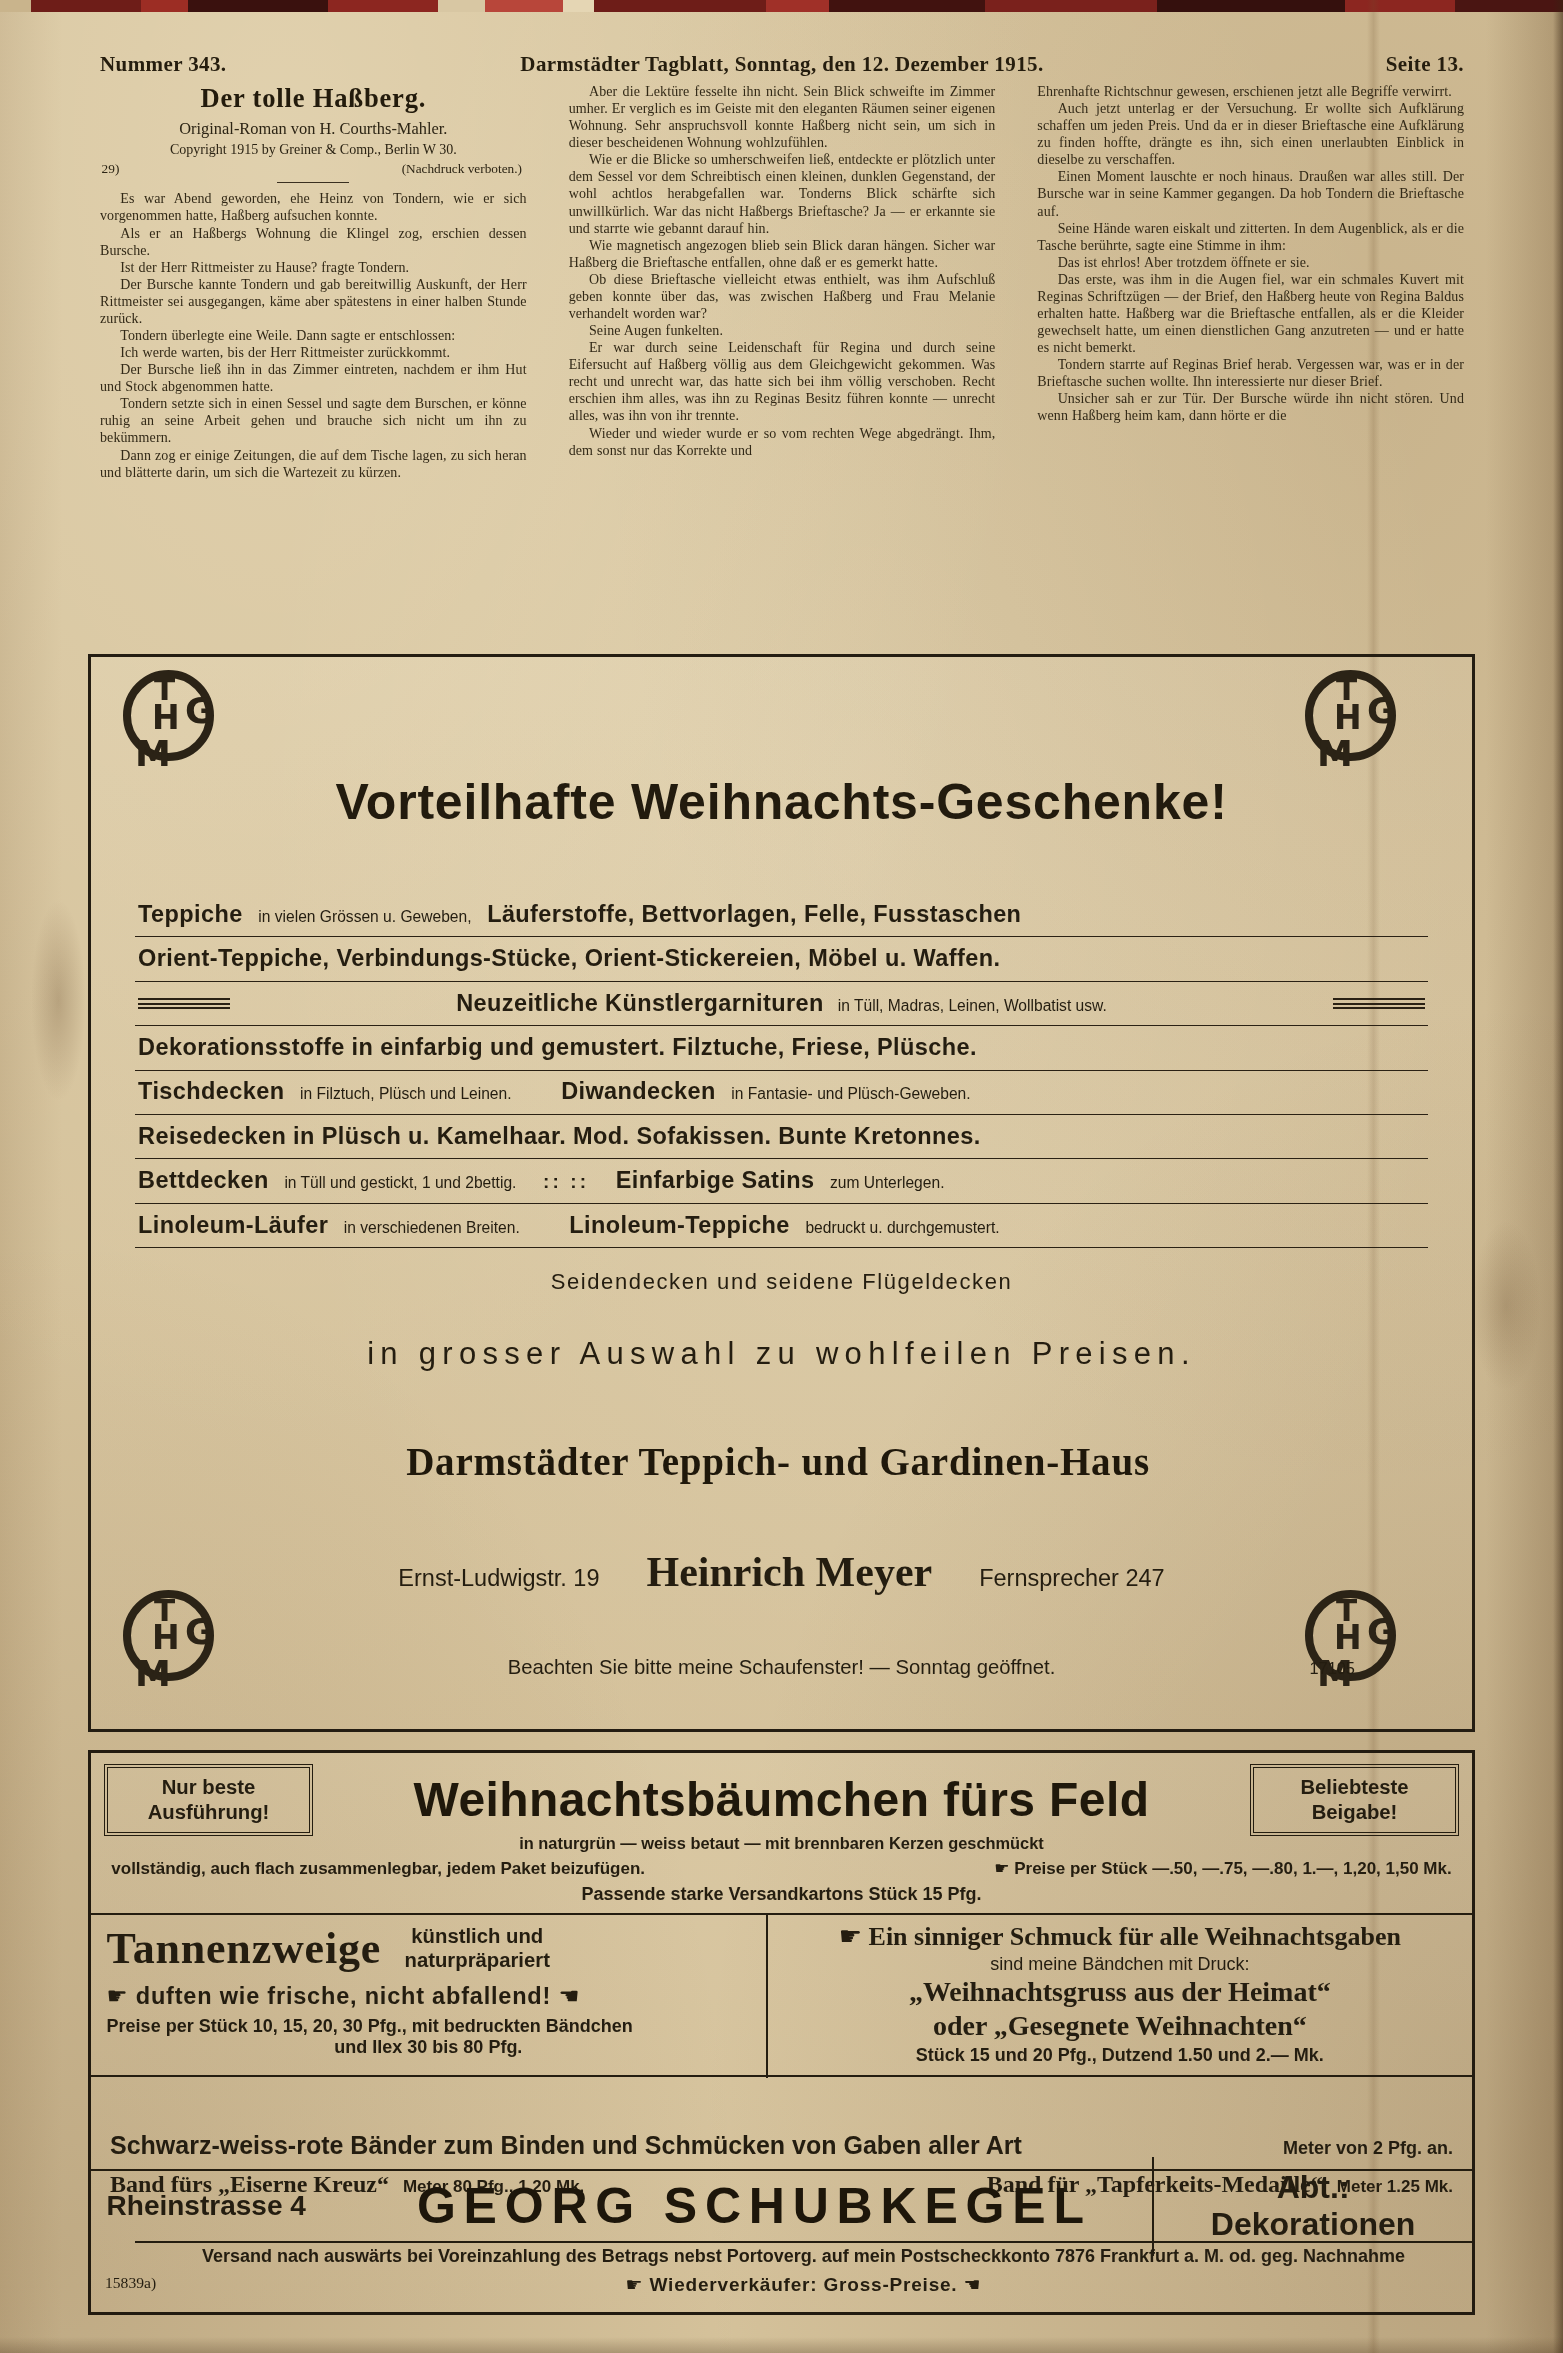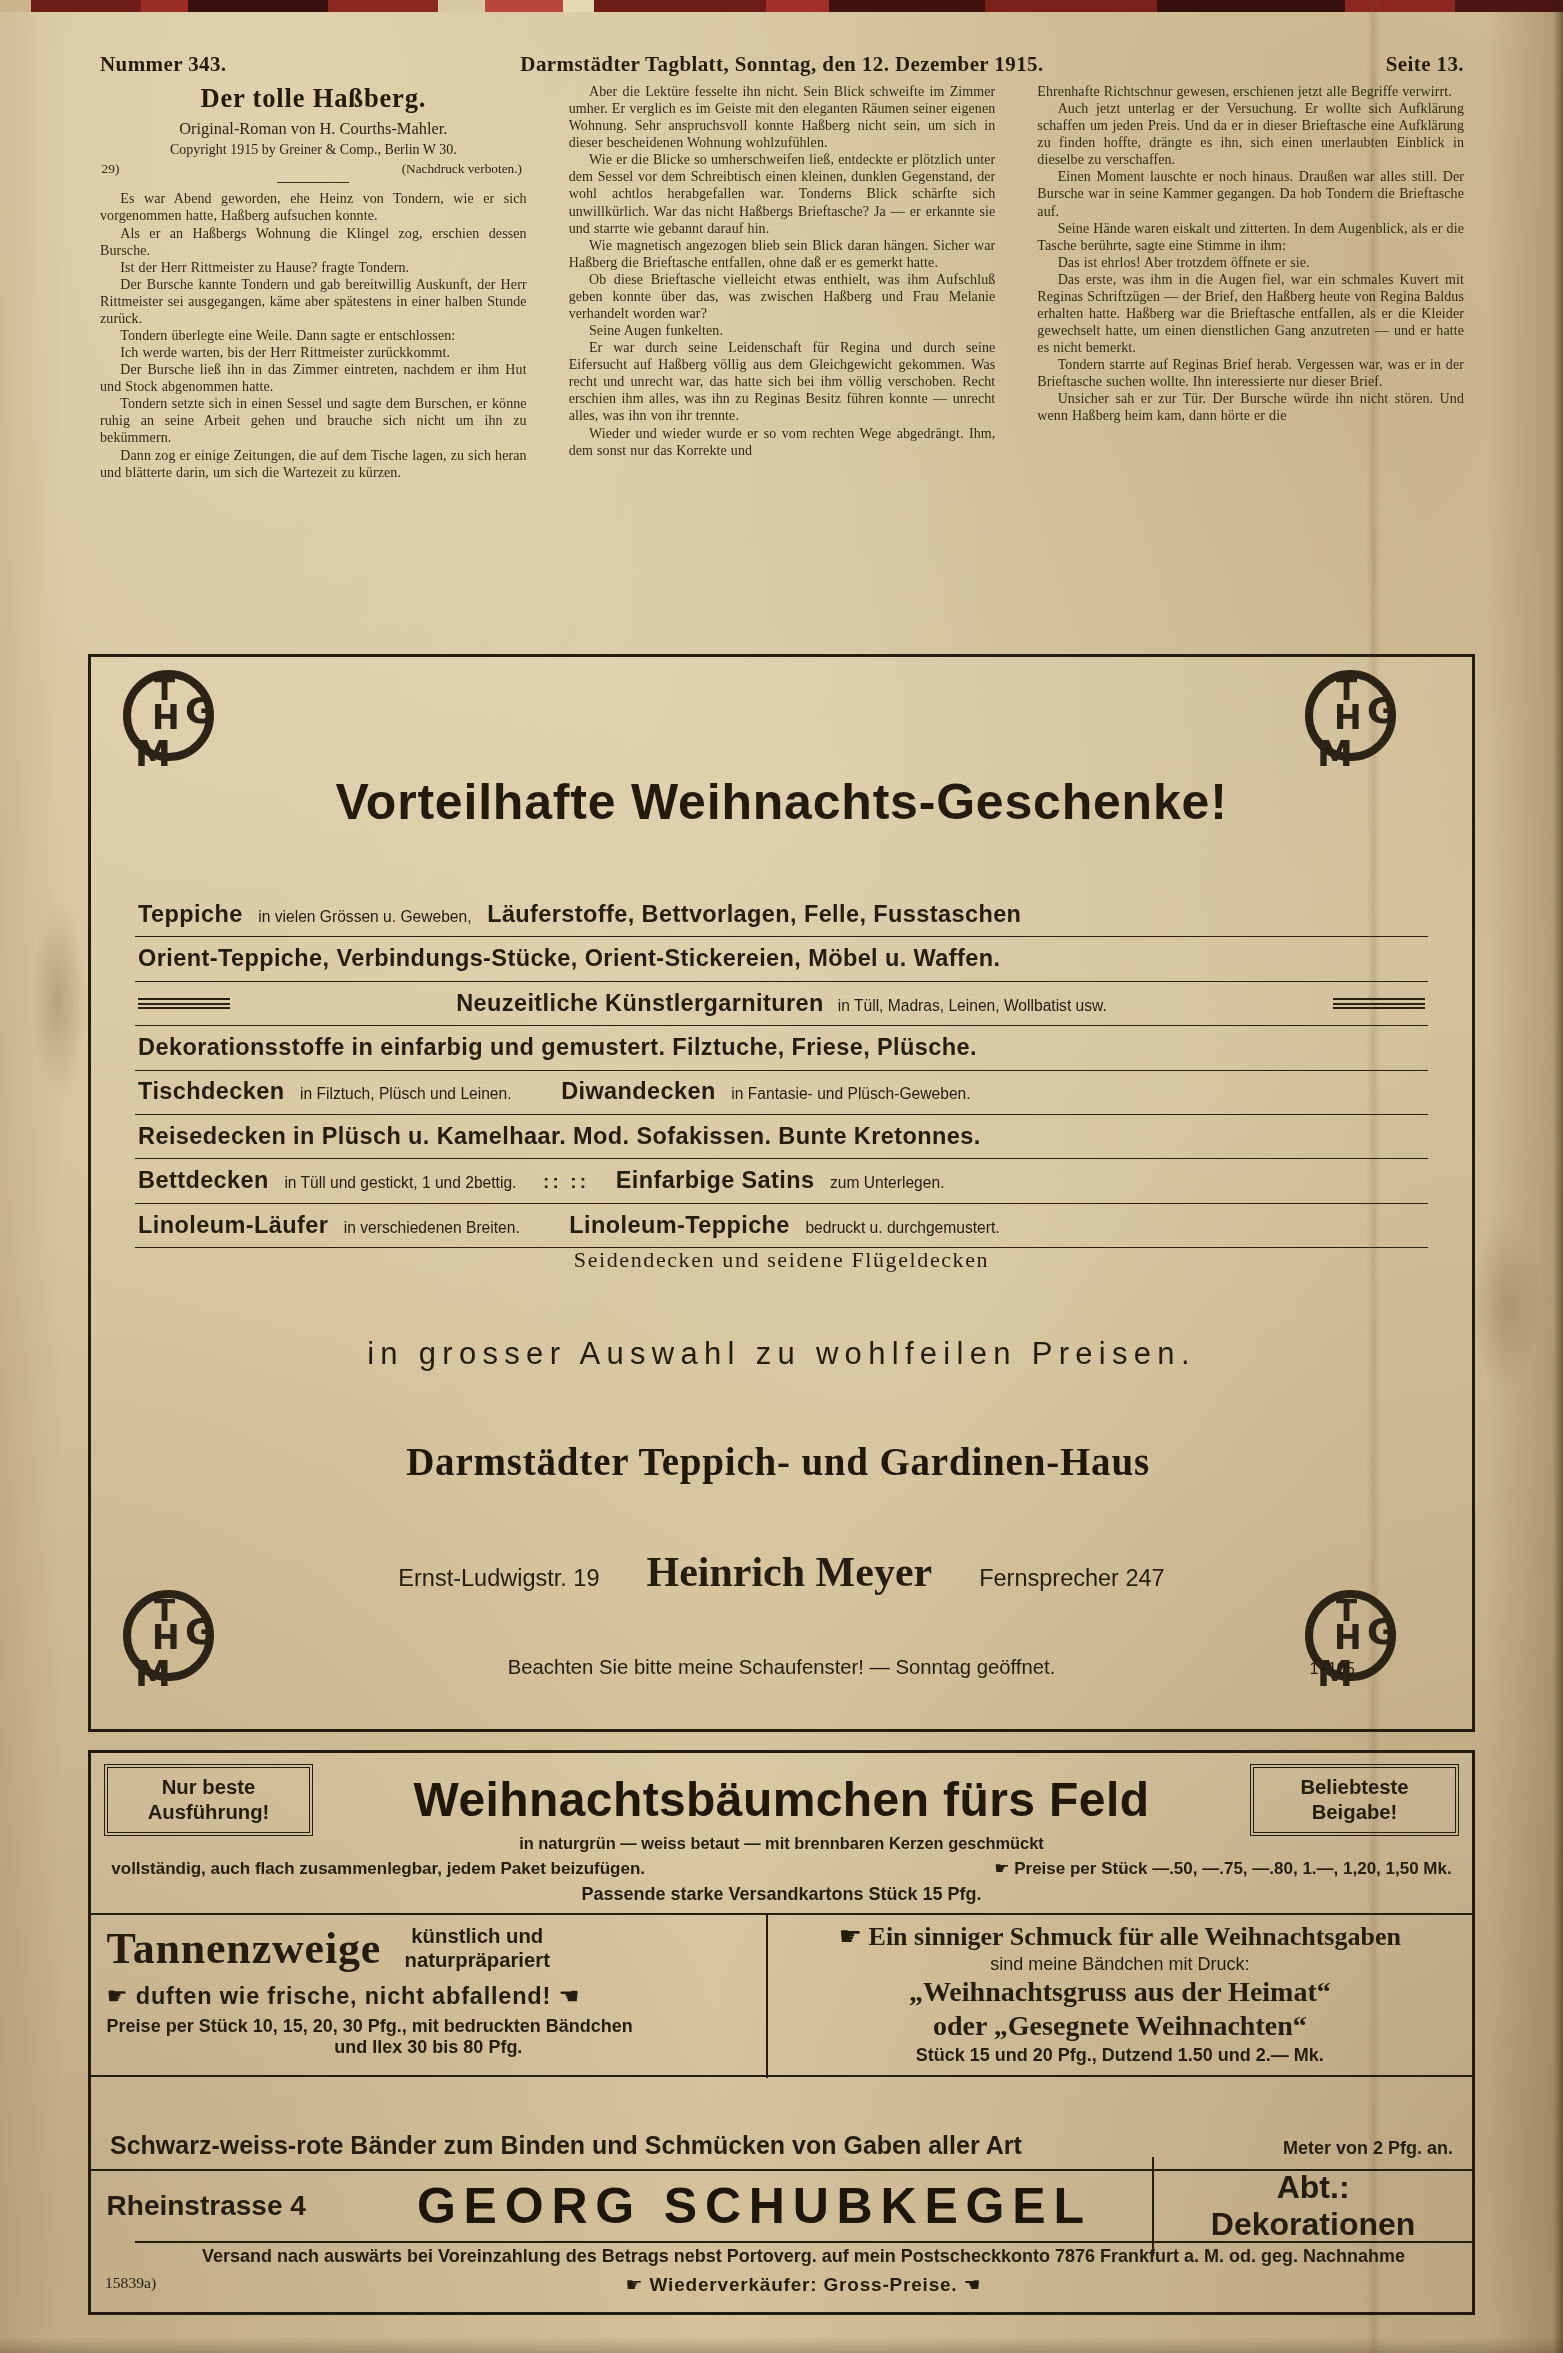--- a/index.html
+++ b/index.html
@@ -71,22 +71,22 @@
   .plines{position:absolute;top:236px;left:44px;right:44px;font-family:"Liberation Sans","DejaVu Sans",sans-serif;color:#241d10;}
   .pline{display:flex;align-items:baseline;gap:15.6px;border-bottom:1.6px solid #2a2114;padding:7.8px 3.1px 8.6px;}
   .pline .lg{font-size:23.5px;font-weight:bold;letter-spacing:0.4px;white-space:nowrap;}
   .pline .sm{font-size:15.6px;white-space:nowrap;}
   .pline .sep{font-size:19px;font-weight:bold;letter-spacing:3.1px;margin:0 11px;}
   .pline .gap{margin-left:34px;}
   .pline.l3{justify-content:space-between;align-items:center;}
   .l3 .group{display:flex;align-items:baseline;gap:14px;}
   .bars{width:92px;height:11px;align-self:center;
     background:repeating-linear-gradient(to bottom,#2a2114 0 2.3px,transparent 2.3px 4.7px);}
-  .silk-line{position:absolute;top:590px;left:0;right:0;text-align:center;
-    font-family:Liberation Serif, serif;font-size:22px;letter-spacing:1.6px;color:#241d10;}
+  .silk-line{position:absolute;top:612px;left:0;right:0;text-align:center;
+    font-family:Liberation Sans, sans-serif;font-size:22px;letter-spacing:1.6px;color:#241d10;}
   .slogan{position:absolute;top:679px;left:0;right:0;text-align:center;
     font-family:"Liberation Sans",sans-serif;font-size:31px;letter-spacing:6.3px;color:#241d10;}
   .company{position:absolute;top:782px;left:0;right:7px;text-align:center;
     font-weight:bold;font-size:39px;letter-spacing:0.8px;color:#1f180b;}
   .owner-row{position:absolute;top:891px;left:141px;right:141px;display:flex;
     justify-content:center;align-items:baseline;gap:47px;color:#241d10;}
   .owner-row .addr,.owner-row .phone{font-family:"Liberation Sans",sans-serif;font-size:23.5px;}
   .owner-row .owner{font-weight:bold;font-size:42px;}
   .carpet-footer{position:absolute;top:999px;left:0;right:0;text-align:center;
     font-family:"Liberation Sans",sans-serif;font-size:20.3px;color:#241d10;}
@@ -342,20 +342,30 @@
         <div class="sin-quote">oder  „Gesegnete  Weihnachten“</div>
         <div class="sin-price">Stück 15 und 20 Pfg., Dutzend 1.50 und 2.— Mk.</div>
       </div>
     </div>
 
     <div class="ta-ribbons">
       <div class="rib1">
         <span class="big">Schwarz-weiss-rote Bänder zum Binden und Schmücken von Gaben aller Art</span>
         <span class="small">Meter von 2 Pfg. an.</span>
       </div>
+      <div class="rib2">
+        <span class="ribpair">
+          <span class="big">Band fürs „Eiserne Kreuz“</span>
+          <span class="small">Meter 80 Pfg., 1,20 Mk.</span>
+        </span>
+        <span class="ribpair">
+          <span class="big">Band für „Tapferkeits-Medaille“</span>
+          <span class="small">Meter 1.25 Mk.</span>
+        </span>
+      </div>
     </div>
 
     <div class="ta-footer">
       <span class="ta-street">Rheinstrasse 4</span>
       <span class="ta-name">GEORG SCHUBKEGEL</span>
       <span class="ta-dept">Abt.: Dekorationen</span>
     </div>
 
     <div class="ta-ship">
       <div class="ship1">Versand nach auswärts bei Voreinzahlung des Betrags nebst Portoverg. auf mein Postscheckkonto 7876 Frankfurt a. M. od. geg. Nachnahme</div>

